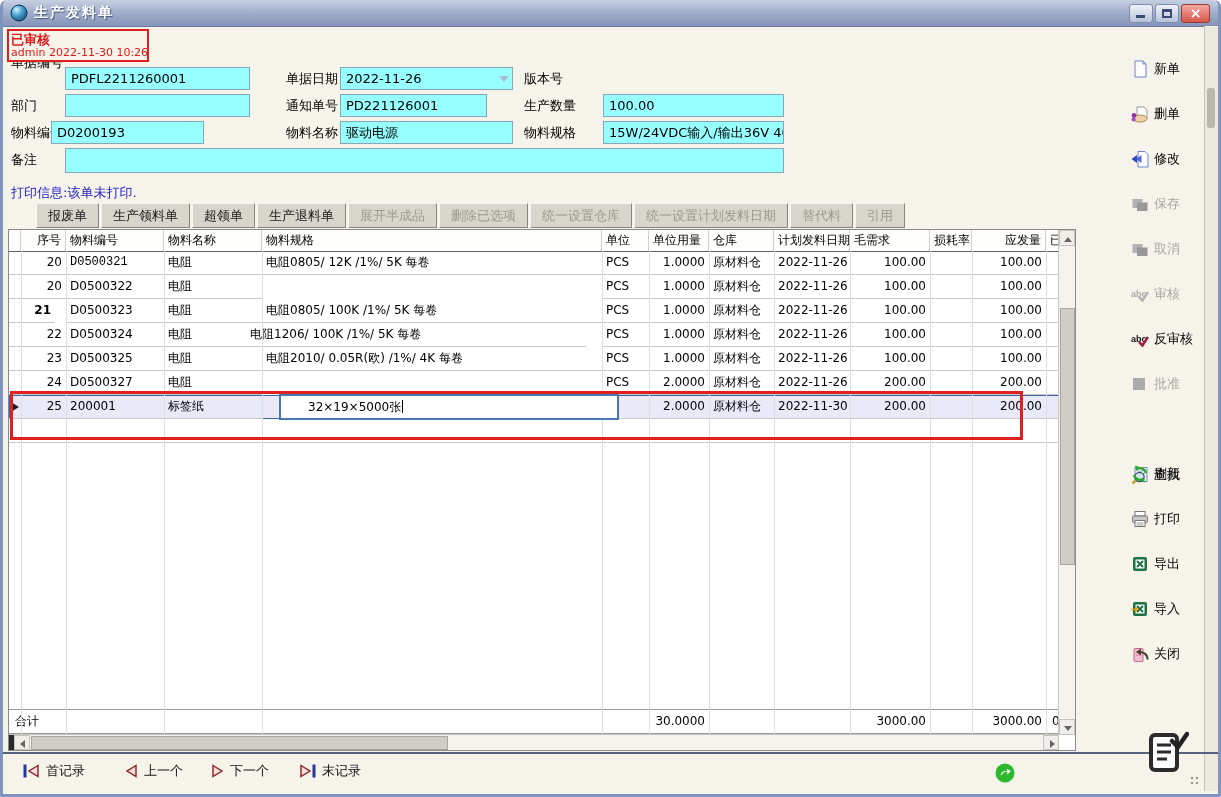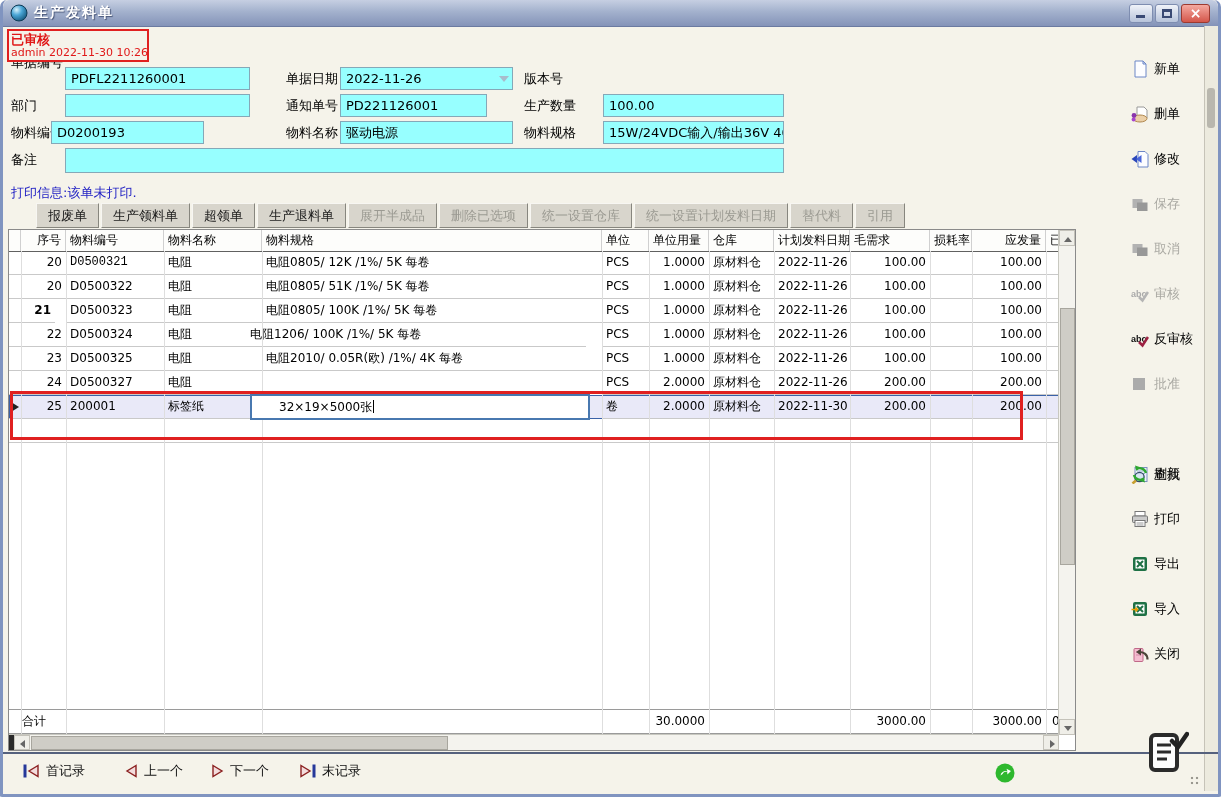--- a/index.html
+++ b/index.html
@@ -177,21 +177,20 @@
           <div class="cell al-r" style="left: 841px; width: 80px;">100.00</div>
           <div class="cell al-r" style="left: 921px; width: 42px;"></div>
           <div class="cell al-r" style="left: 963px; width: 74px;">100.00</div>
           <div class="cell" style="left: 1037px; width: 14px;"></div>
         </div>
         <div class="grow" style="top: 45px;">
           <div class="cell" style="left: 0px; width: 12px;"></div>
           <div class="cell al-r" style="left: 12px; width: 45px;">20</div>
           <div class="cell" style="left: 57px; width: 98px;">D0500322</div>
           <div class="cell" style="left: 155px; width: 98px;">电阻</div>
-          <div class="cell" style="left: 253px; width: 340px;">电阻0805/ 51K /1%/ 5K 每卷</div>
           <div class="cell" style="left: 593px; width: 47px;">PCS</div>
           <div class="cell al-r" style="left: 640px; width: 60px;">1.0000</div>
           <div class="cell" style="left: 700px; width: 65px;">原材料仓</div>
           <div class="cell" style="left: 765px; width: 76px;">2022-11-26</div>
           <div class="cell al-r" style="left: 841px; width: 80px;">100.00</div>
           <div class="cell al-r" style="left: 921px; width: 42px;"></div>
           <div class="cell al-r" style="left: 963px; width: 74px;">100.00</div>
           <div class="cell" style="left: 1037px; width: 14px;"></div>
         </div>
         <div class="grow" style="top: 69px;">
@@ -253,21 +252,21 @@
           <div class="cell al-r" style="left: 963px; width: 74px;">200.00</div>
           <div class="cell" style="left: 1037px; width: 14px;"></div>
         </div>
         <div class="grow sel" style="top: 165px;">
           <div class="cell" style="left: 0px; width: 12px;">
             <span class="marker"></span>
           </div>
           <div class="cell al-r" style="left: 12px; width: 45px;">25</div>
           <div class="cell" style="left: 57px; width: 98px;">200001</div>
           <div class="cell" style="left: 155px; width: 98px;">标签纸</div>
-          <div class="editcell" style="left: 241px; width: 340px; padding-left: 27px;"><span>32×19×5000张</span><span class="caret"></span></div>
+          <div class="editcell" style="left: 270px; width: 340px; padding-left: 27px;"><span>32×19×5000张</span><span class="caret"></span></div>
           <div class="cell" style="left: 593px; width: 47px;">卷</div>
           <div class="cell al-r" style="left: 640px; width: 60px;">2.0000</div>
           <div class="cell" style="left: 700px; width: 65px;">原材料仓</div>
           <div class="cell" style="left: 765px; width: 76px;">2022-11-30</div>
           <div class="cell al-r" style="left: 841px; width: 80px;">200.00</div>
           <div class="cell al-r" style="left: 921px; width: 42px;"></div>
           <div class="cell al-r" style="left: 963px; width: 74px;">200.00</div>
           <div class="cell" style="left: 1037px; width: 14px;"></div>
         </div>
         <div class="grow" style="top: 189px;">
@@ -281,21 +280,21 @@
           <div class="cell" style="left: 700px; width: 65px;"></div>
           <div class="cell" style="left: 765px; width: 76px;"></div>
           <div class="cell" style="left: 841px; width: 80px;"></div>
           <div class="cell" style="left: 921px; width: 42px;"></div>
           <div class="cell" style="left: 963px; width: 74px;"></div>
           <div class="cell" style="left: 1037px; width: 14px;"></div>
         </div>
       </div>
     <div class="tot-line" style="top:479px"></div>
     <div class="tot-line" style="top:503px"></div>
-    <div class="tcell" style="left:9px;width:60px">合计</div>
+    <div class="tcell" style="left:2px;width:60px">合计</div>
     <div class="tcell al-r" style="left:640px;width:60px">30.0000</div>
     <div class="tcell al-r" style="left:841px;width:80px">3000.00</div>
     <div class="tcell al-r" style="left:963px;width:74px">3000.00</div>
     <div class="tcell" style="left:1039px;width:12px">0</div>
     <div class="redbox"></div>
 
     <div class="vscroll">
       <span class="sarrow" style="left:0;top:0">
           <span class="tri-up"></span>
         </span>

